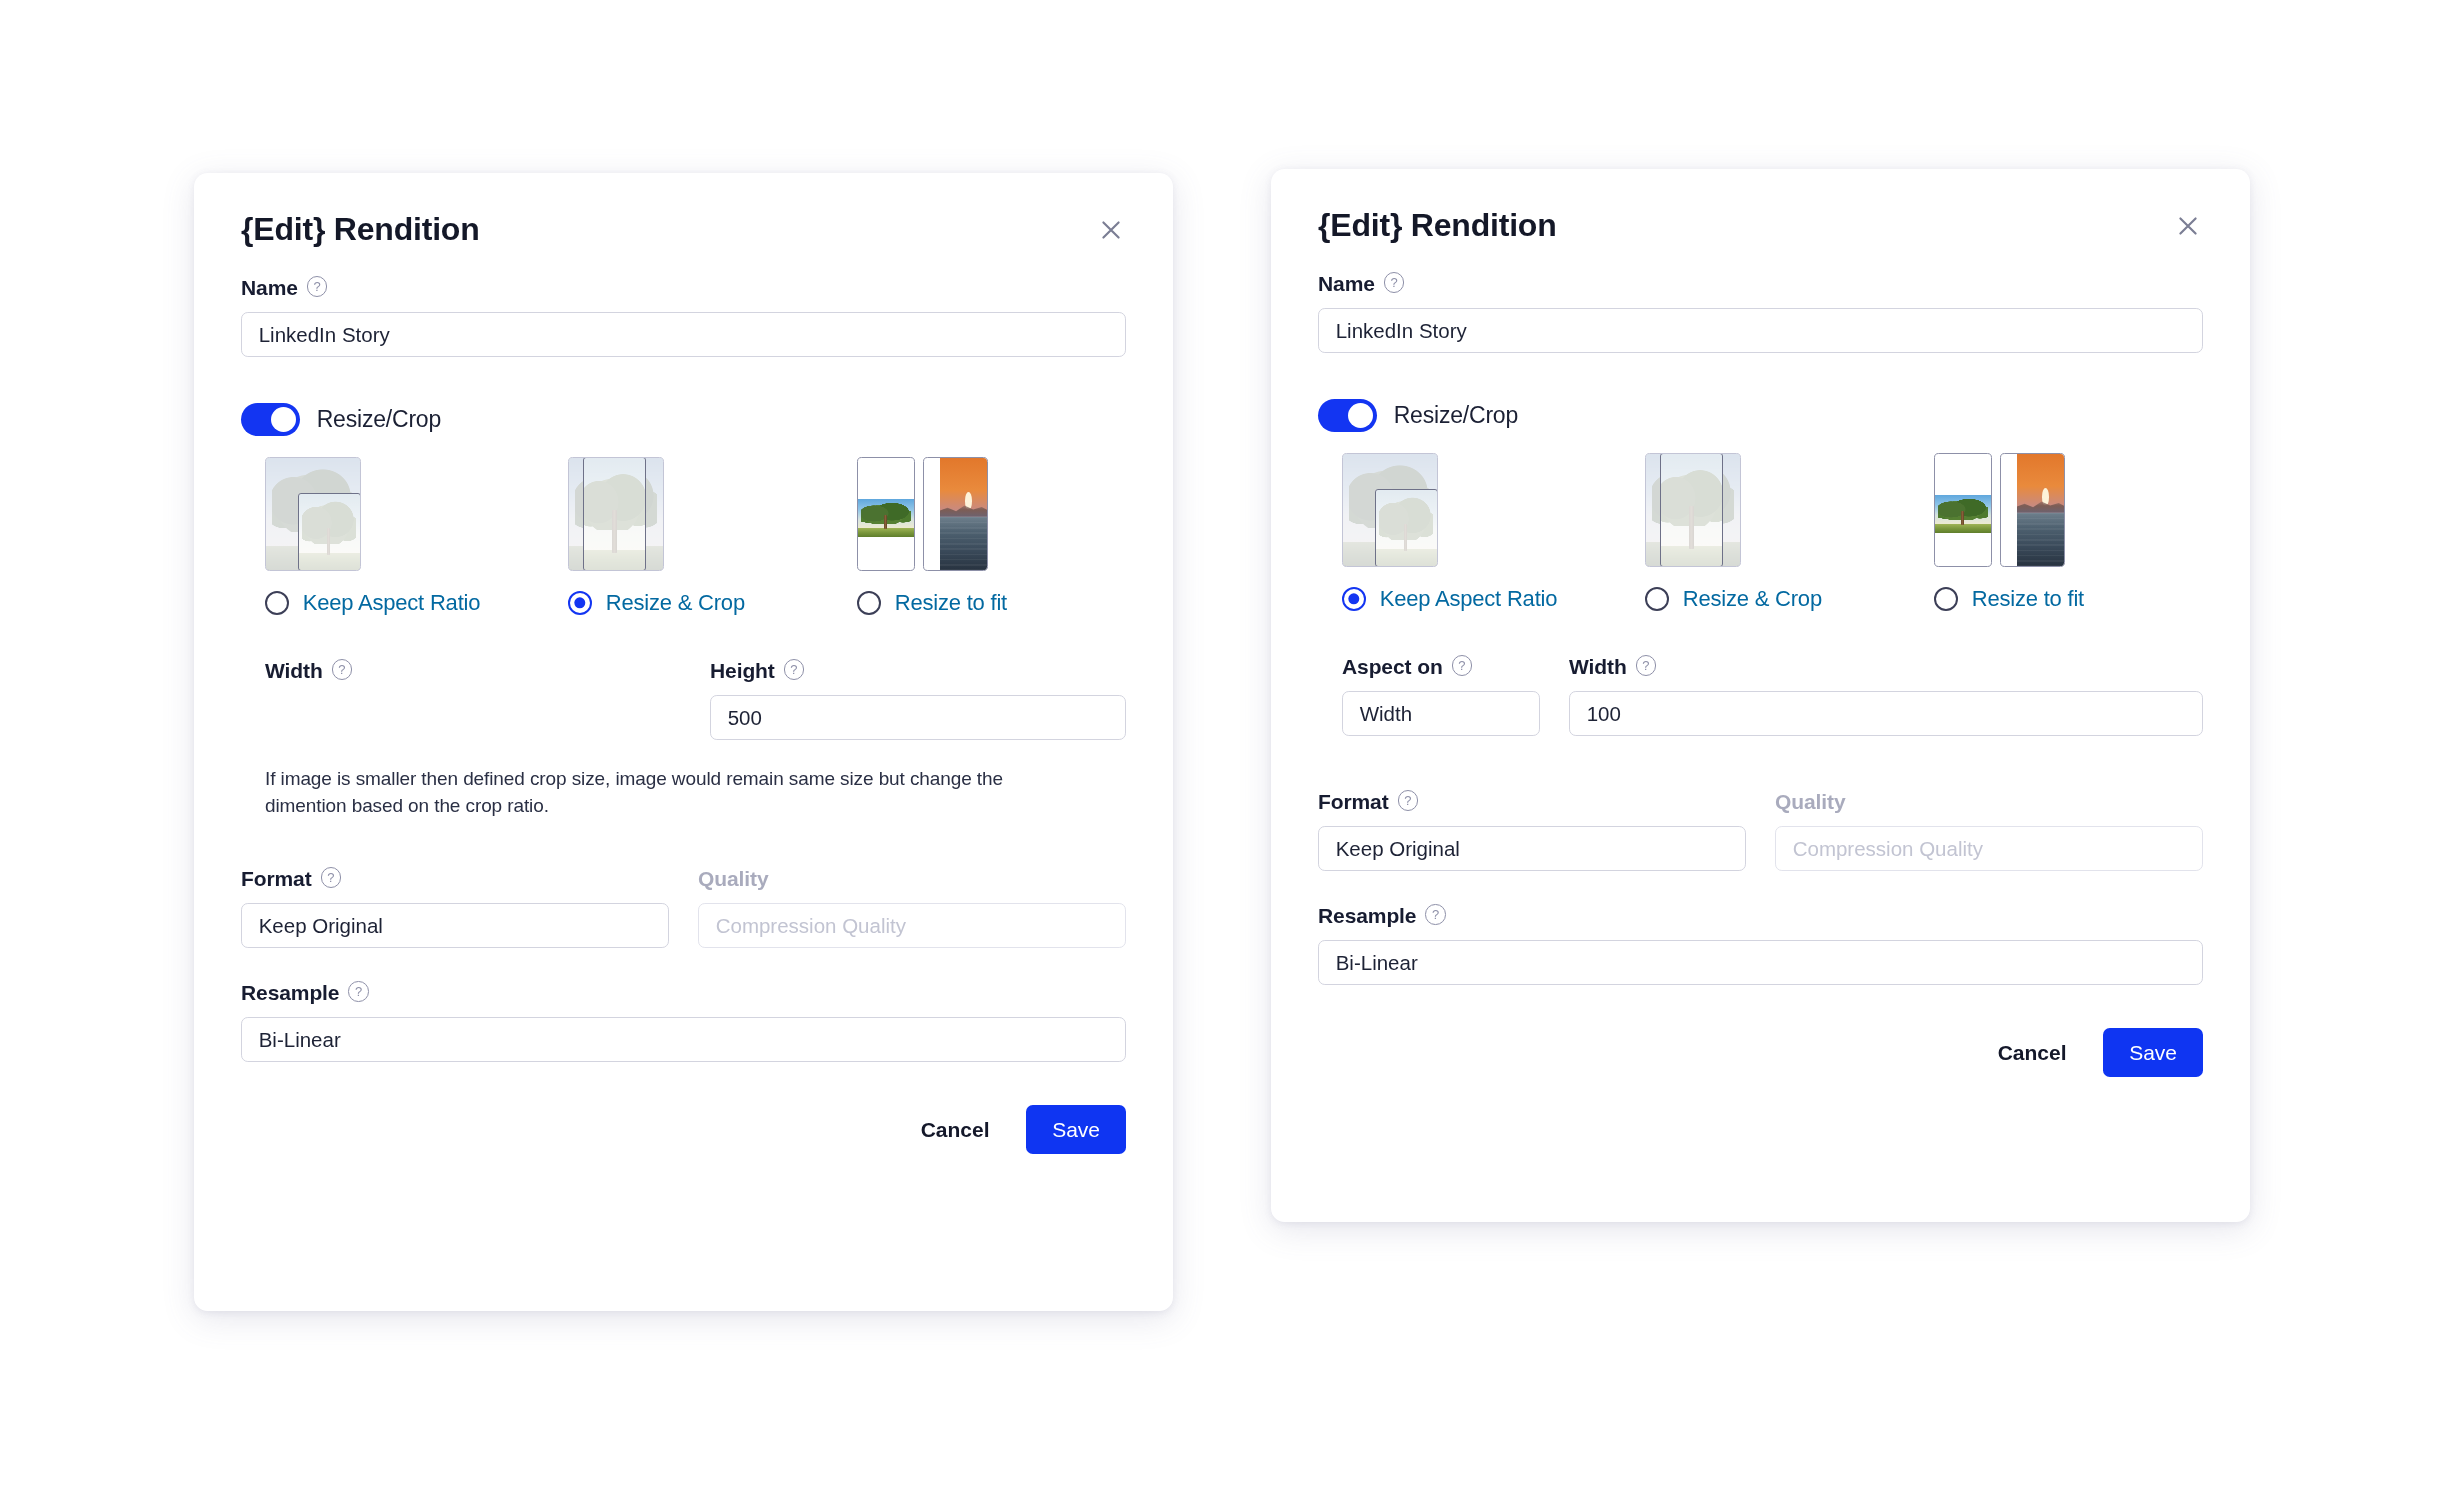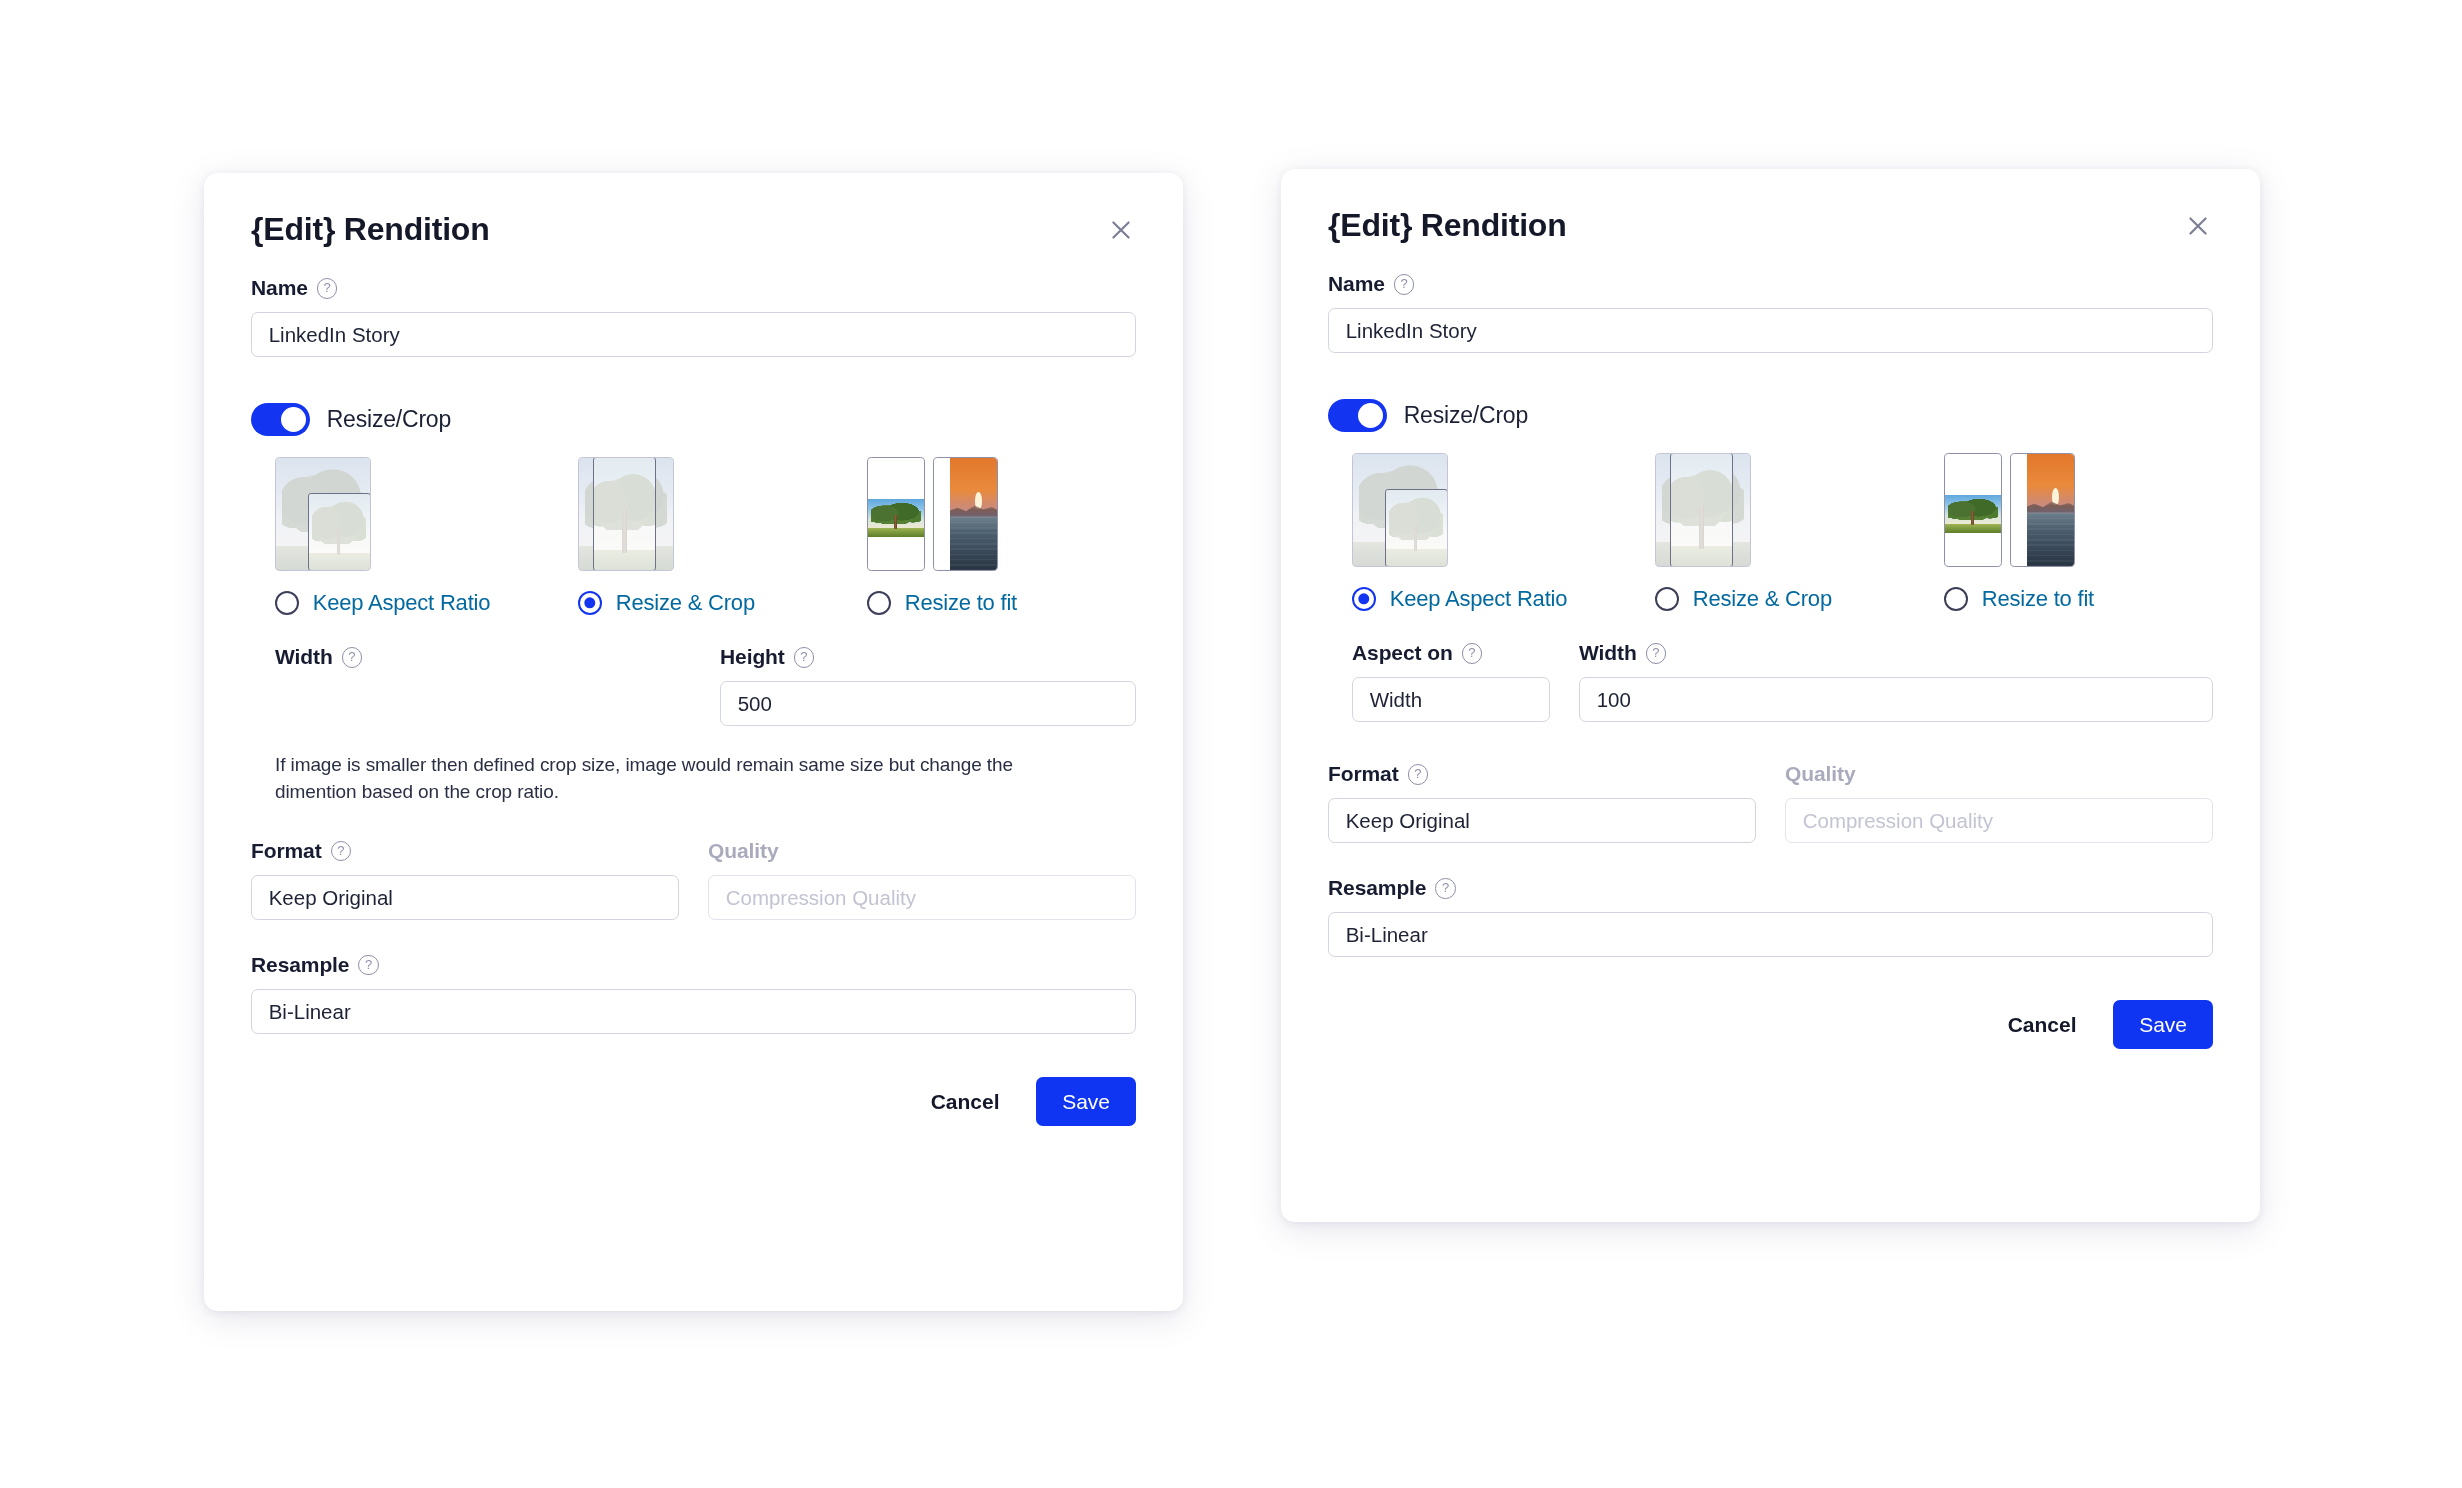--- a/index.html
+++ b/index.html
@@ -12,21 +12,21 @@
     height: 1488px;
     font-family: "Liberation Sans", sans-serif;
     -webkit-font-smoothing: antialiased;
     overflow: hidden;
     position: relative;
   }
 
   
   .canvas {
     position: absolute;
-    left: 16px;
+    left: 6px;
     top: 10.6px;
     width: 2441px;
     height: 1467px;
     background: #ffffff;
     border-radius: 20px;
     overflow: hidden;
   }
 
   .stage {
     position: absolute;
@@ -76,23 +76,24 @@
     justify-content: center;
     cursor: pointer;
     margin-top: -3px;
     margin-right: -4.6px;
   }
   .close-btn svg { display: block; }
 
   
   .field-label {
     display: flex;
-    align-items: center;
+    align-items: flex-start;
     gap: 9px;
     margin-bottom: 12px;
+    margin-top: 14px;
   }
   .field-label .lbl {
     font-size: 21px;
     font-weight: 700;
     color: #171c31;
     letter-spacing: -0.1px;
   }
   .field-label.muted .lbl { color: #a9abbd; font-weight: 700; }
   .help-icon {
     width: 20.5px;

